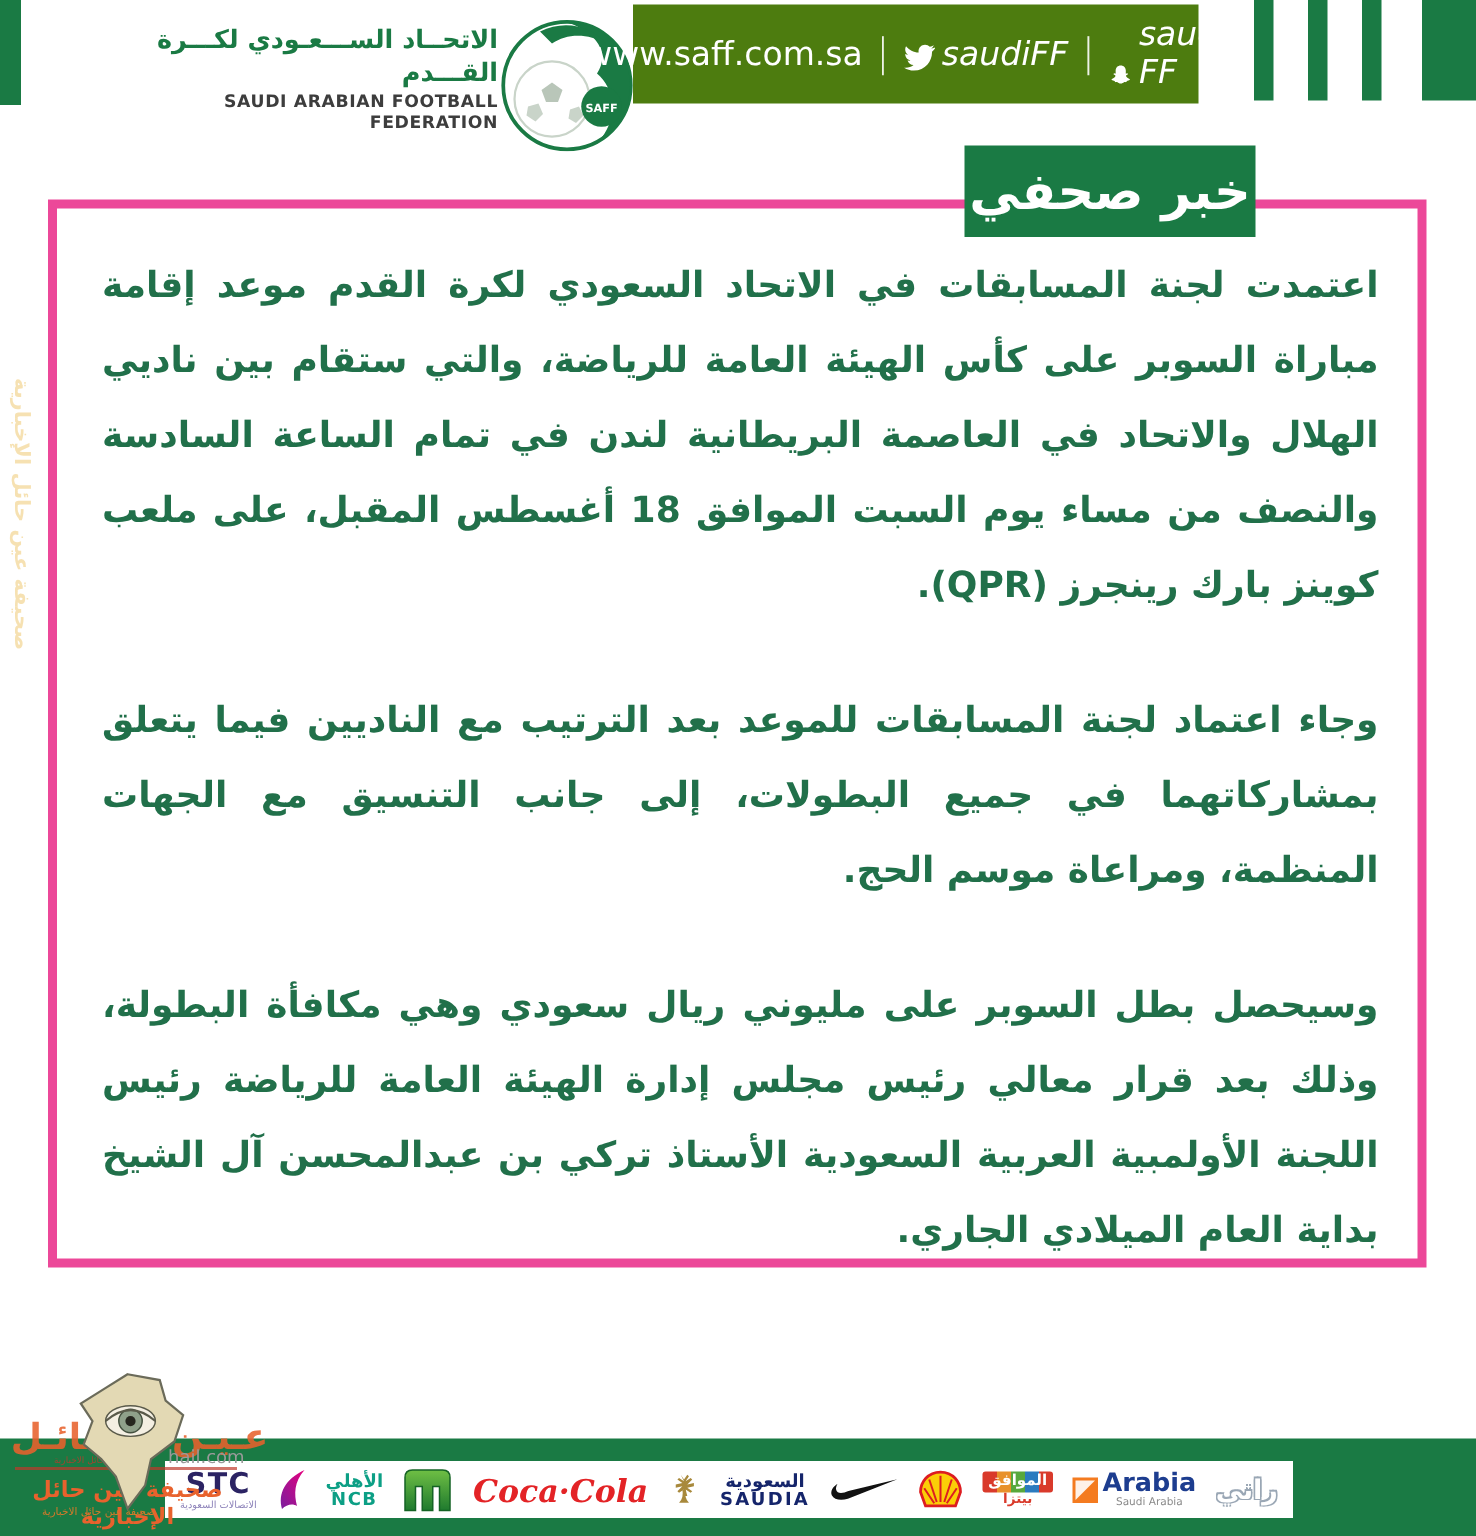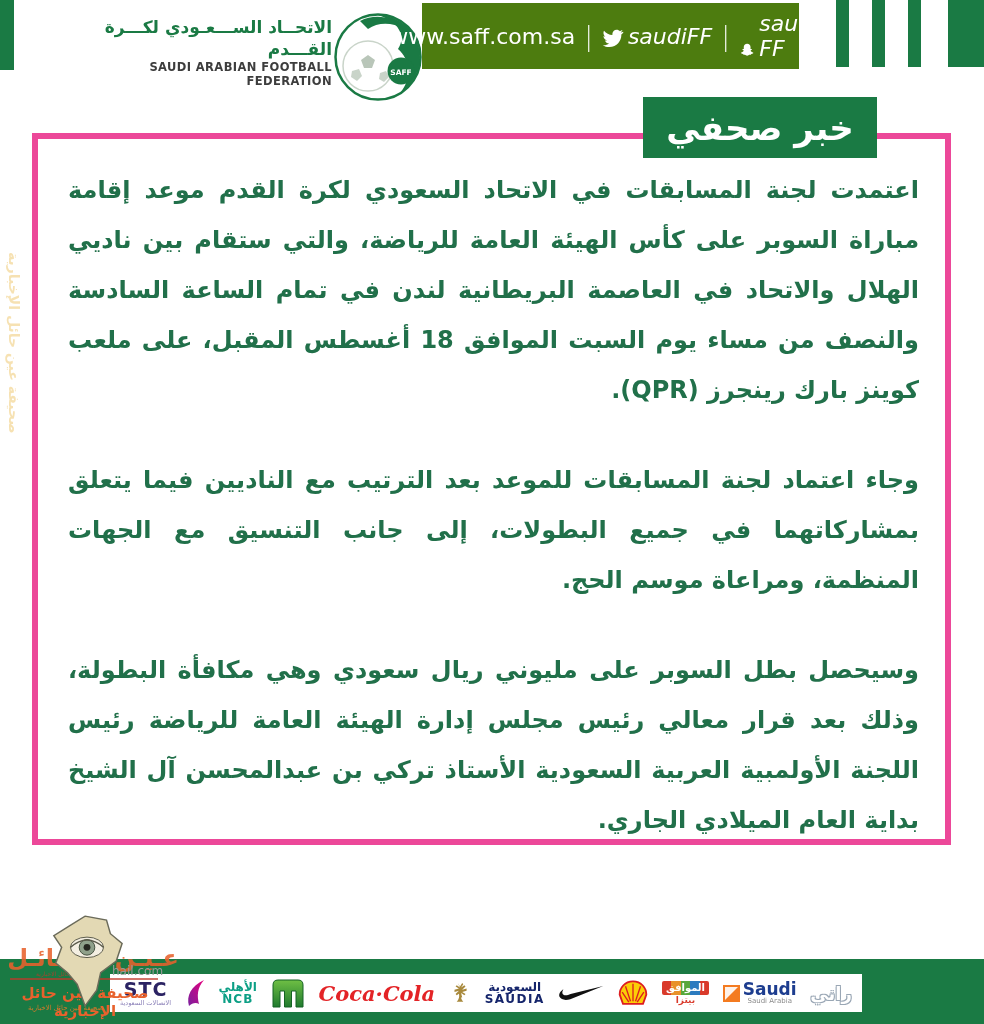--- a/index.html
+++ b/index.html
@@ -22,21 +22,21 @@
     color:#fff; font-size:22px;
   }
   .header-bar .divider { font-weight:200; font-size:26px; opacity:.9; }
   .social { display:flex; align-items:flex-end; gap:4px;font-style:italic; }
   .stripe { top:0; width:13px; height:67px; background:#1a7a44; }
   .stripe-1 { left:836px; } .stripe-2 { left:872px; } .stripe-3 { left:908px; }
   .corner-block { left:948px; top:0; width:36px; height:67px; background:#1a7a44; }
 
   
   .title-box {
-    left:643px; top:97px; width:234px; height:61px; background:#1a7a44; z-index:3;
+    left:643px; top:97px; width:194px; height:61px; background:#1a7a44; z-index:3;
     display:flex; align-items:center; justify-content:center;
     color:#fff; font-size:34px; font-weight:bold;
   }
 
   
   .content-box {
     left:32px; top:133px; width:919px; height:712px;
     border:6px solid #ec4899; background:#fff; z-index:1;
     padding:26px 26px 10px 30px;
   }
@@ -223,20 +223,20 @@
   </svg>
 
   <div class="logo-col">
     <span class="maestro-blocks">الموافق</span>
     <span class="maestro-sub">بيتزا</span>
   </div>
 
   <div class="budget-row">
     <span class="budget-mark"></span>
     <span class="logo-col">
-      <span class="budget-name">Saudi</span>
+      <span class="budget-name">Arabia</span>
       <span class="budget-sub">Saudi Arabia</span>
     </span>
   </div>
 
   <span class="rani-name">راني</span>
 
 </div>
 
 </body></html>

